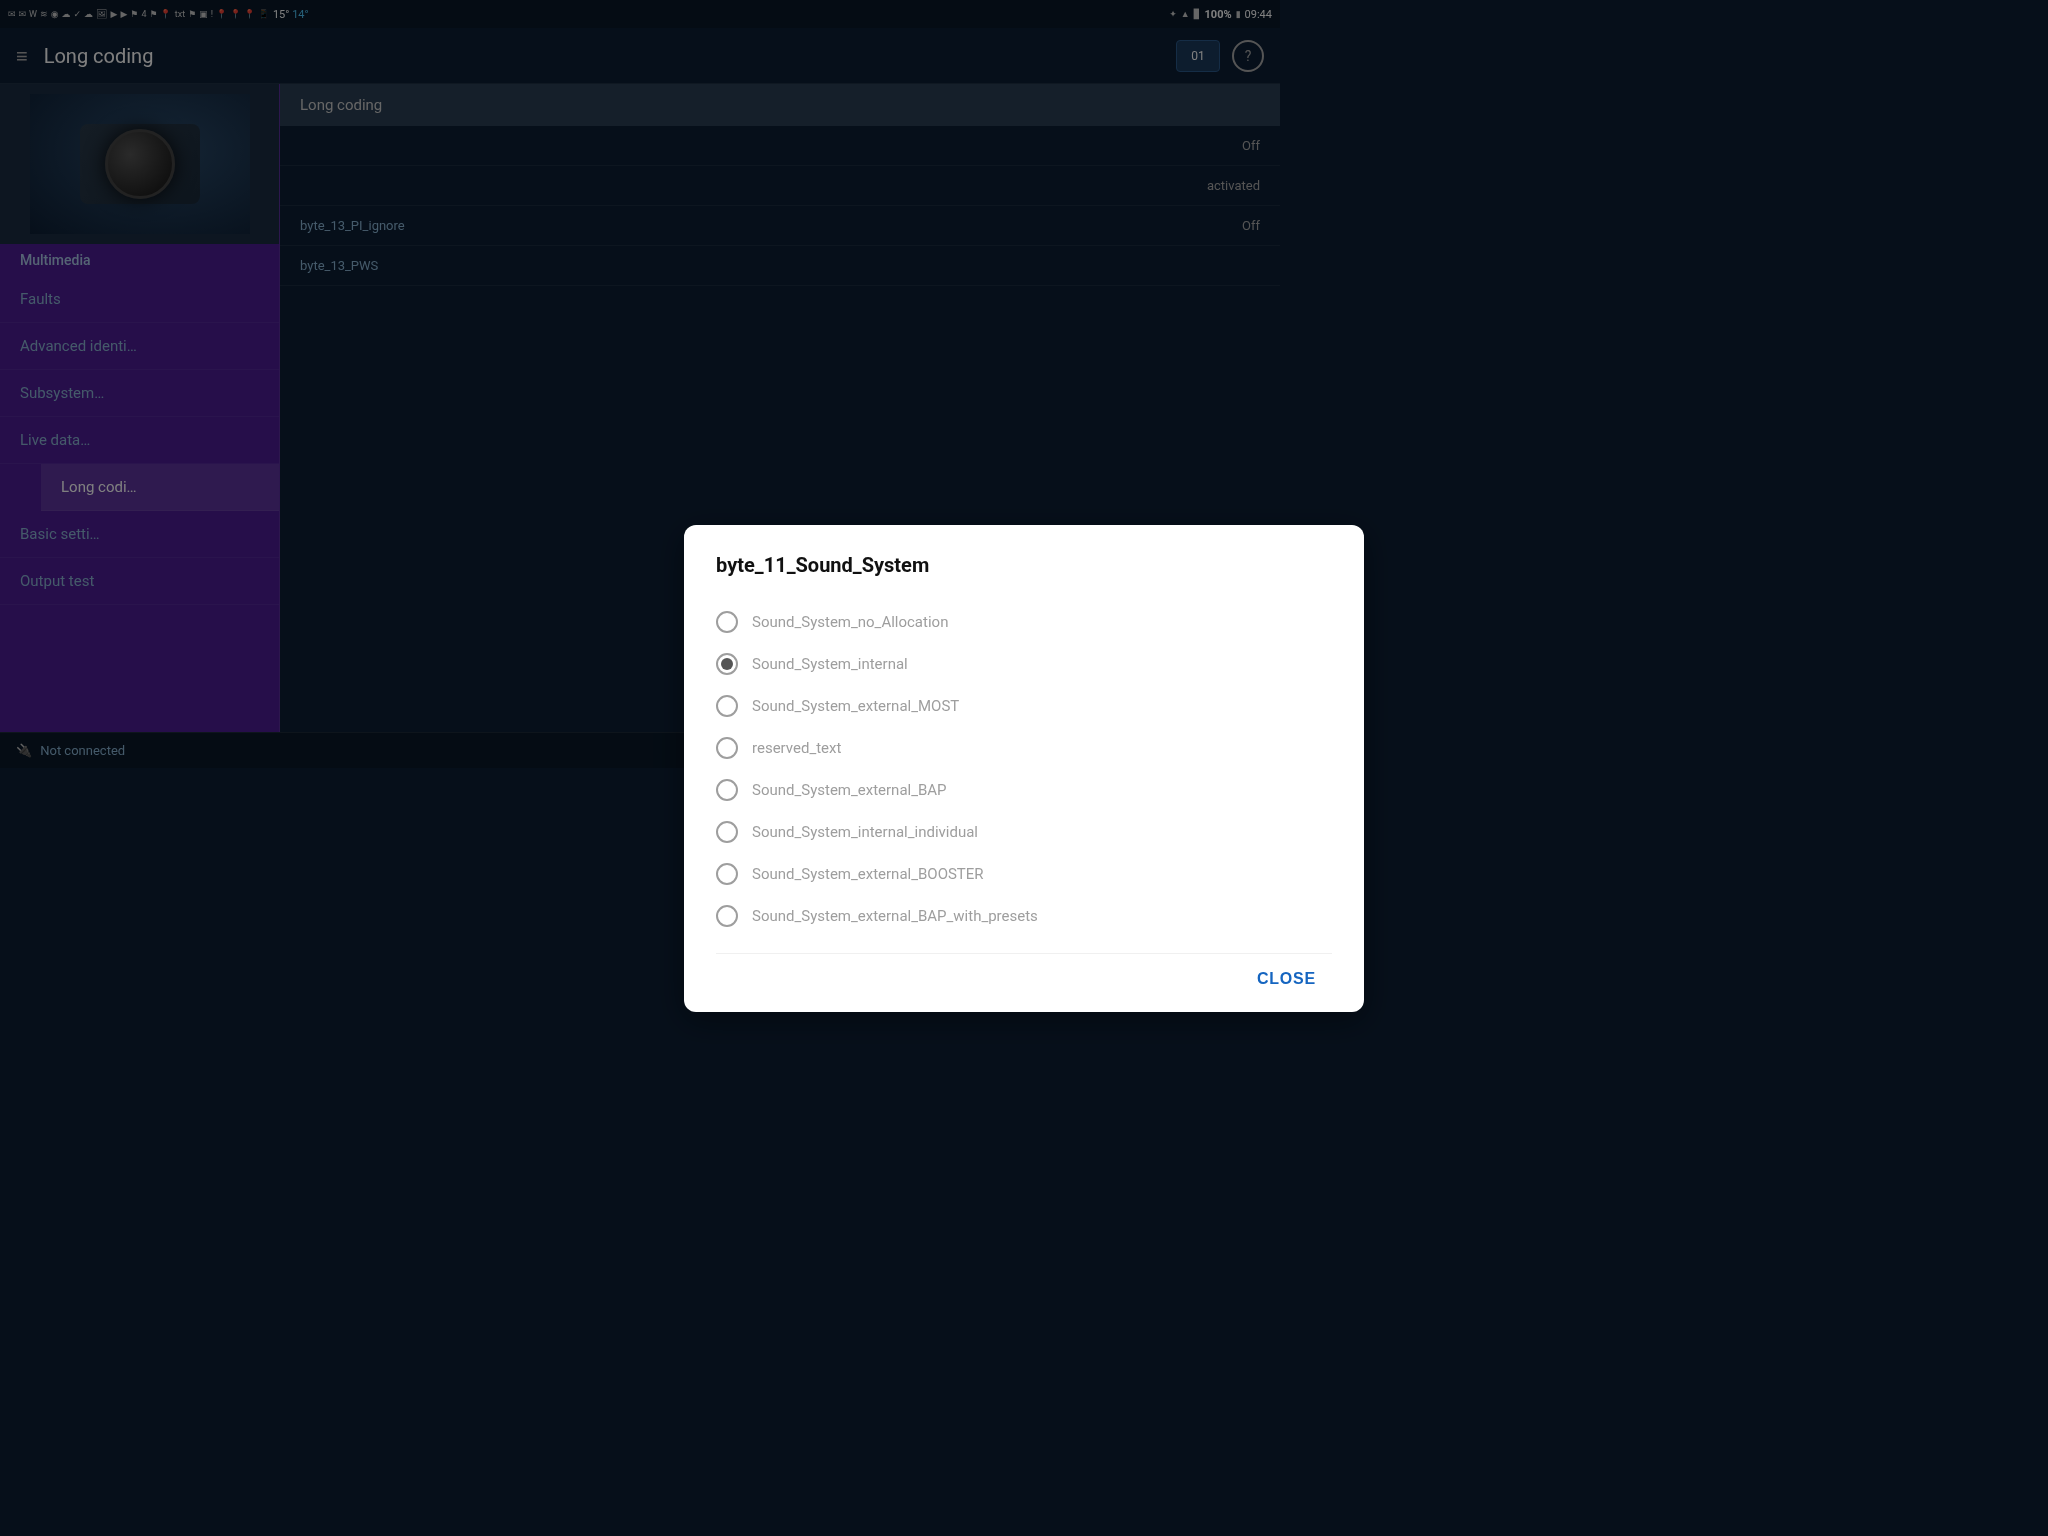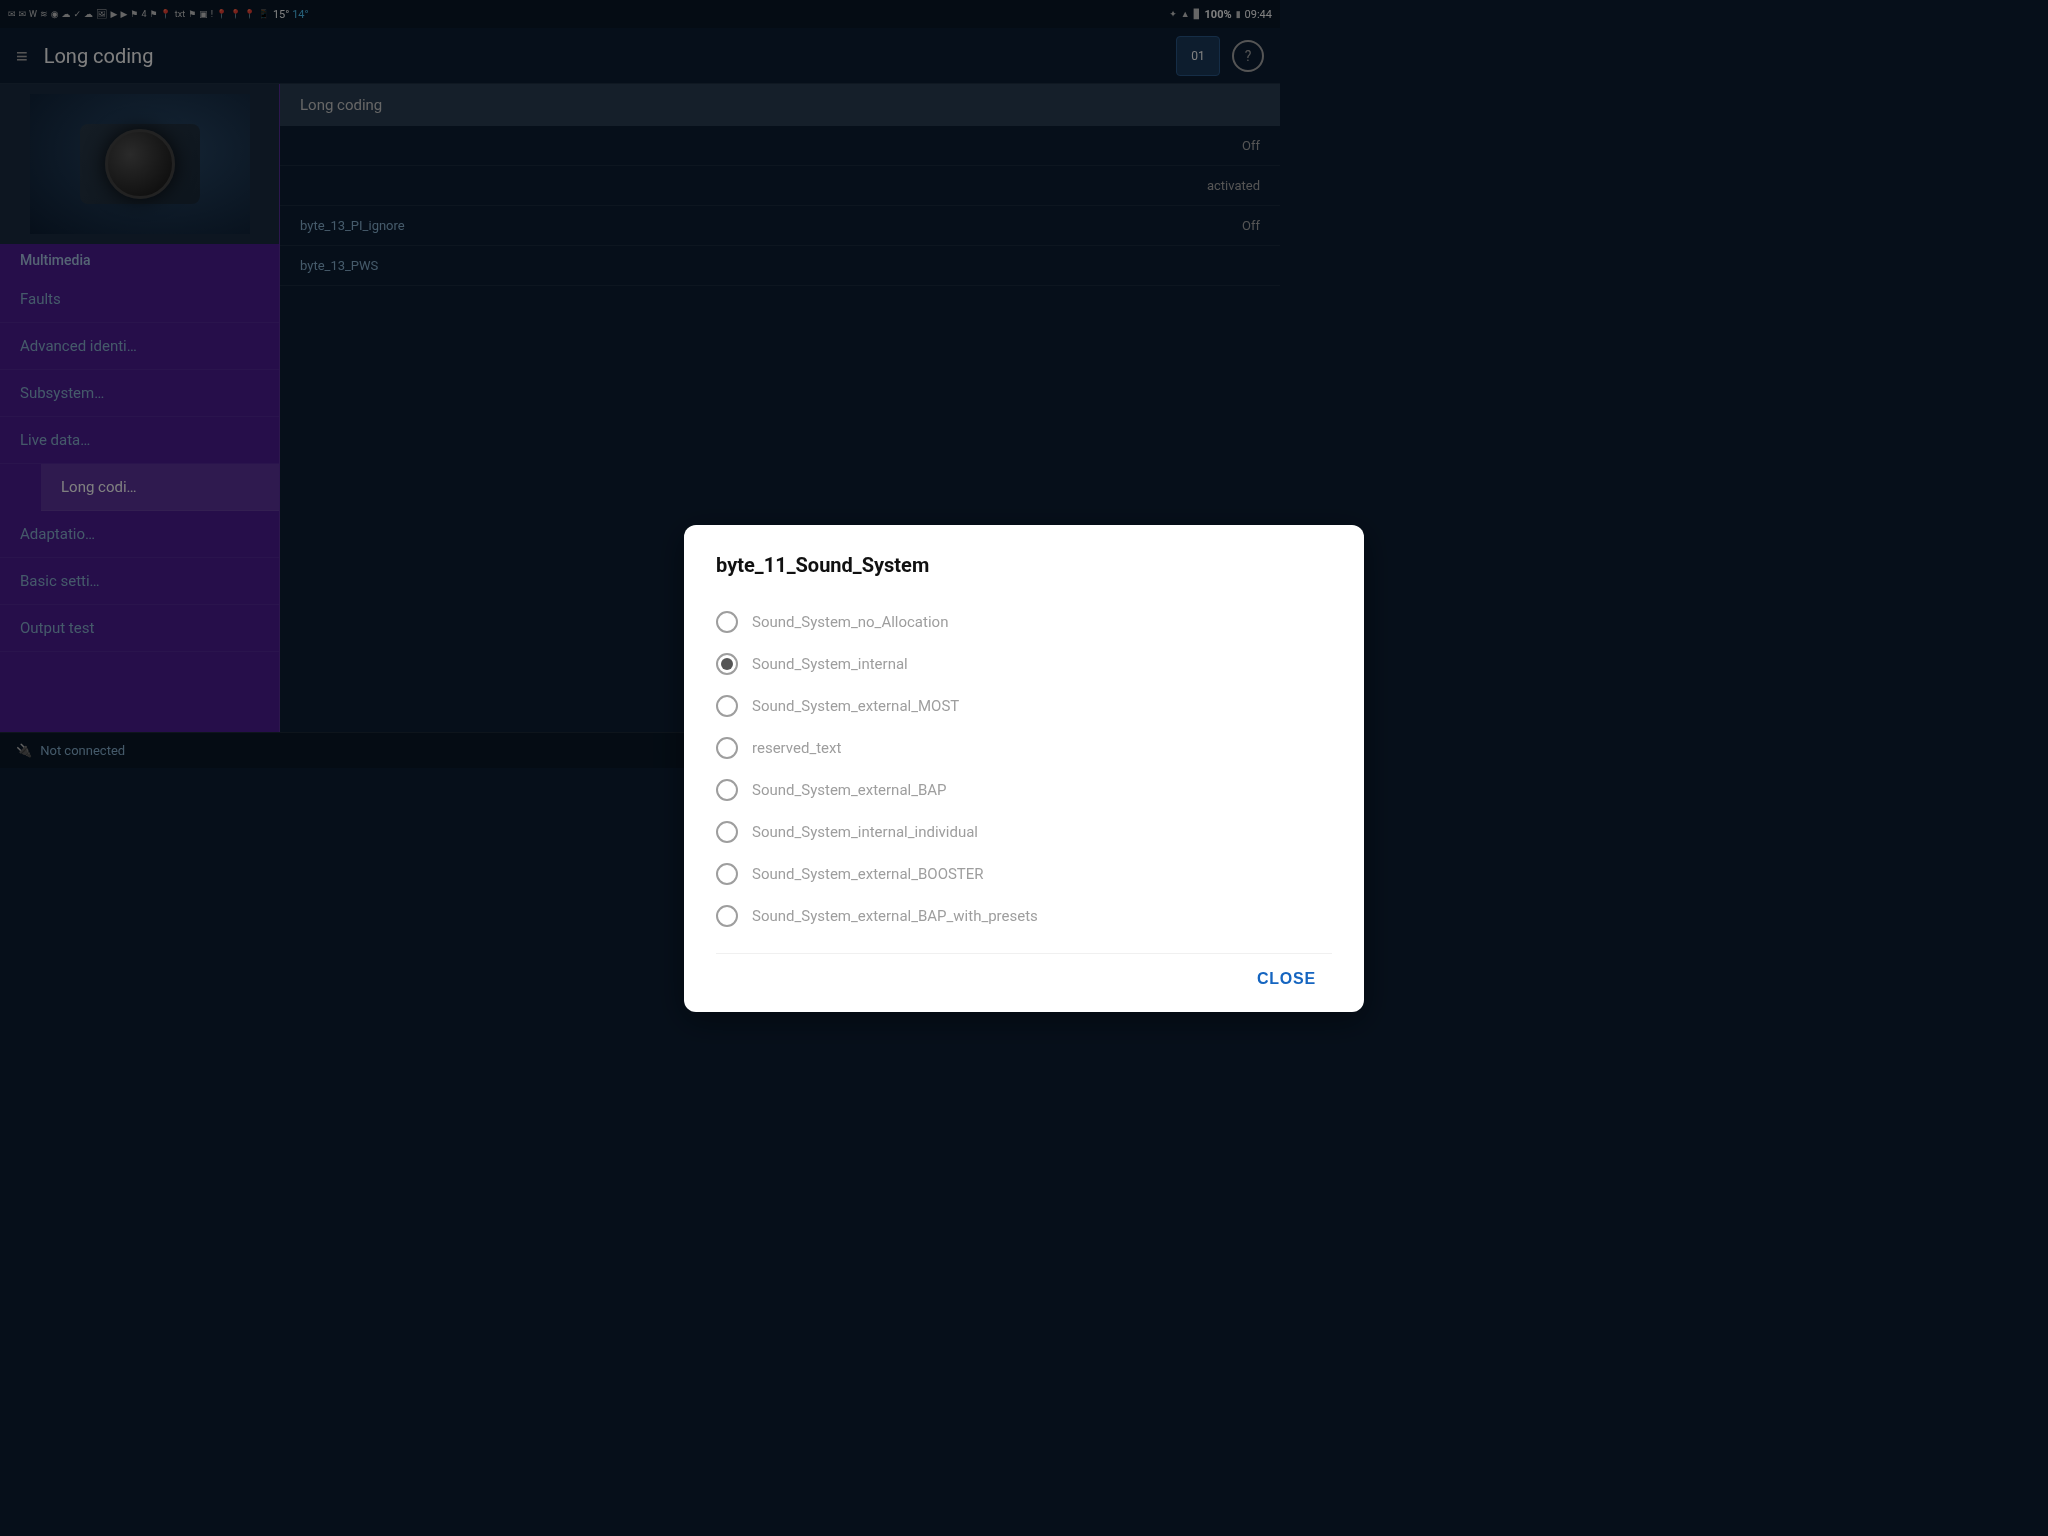--- a/index.html
+++ b/index.html
@@ -74,21 +74,21 @@
     }
 
     .app-bar-actions {
       display: flex;
       align-items: center;
       gap: 12px;
     }
 
     .binary-btn {
       width: 44px;
-      height: 40px;
+      height: 32px;
       background: #1a3a5c;
       border: 1px solid #2a5a8c;
       border-radius: 4px;
       display: flex;
       align-items: center;
       justify-content: center;
       color: #fff;
       font-size: 12px;
       cursor: pointer;
     }
@@ -410,23 +410,20 @@
     <div class="sidebar-nav-item">
       <span>Subsystem…</span>
     </div>
     <div class="sidebar-nav-item">
       <span>Live data…</span>
     </div>
     <div class="sidebar-nav-item active">
       <span>Long codi…</span>
     </div>
     <div class="sidebar-nav-item">
-      <span>Adaptatio…</span>
-    </div>
-    <div class="sidebar-nav-item">
       <span>Basic setti…</span>
     </div>
     <div class="sidebar-nav-item">
       <span>Output test</span>
     </div>
   </div>
 
   <div class="content-area">
     <div class="content-header">
       <span>Long coding</span>

